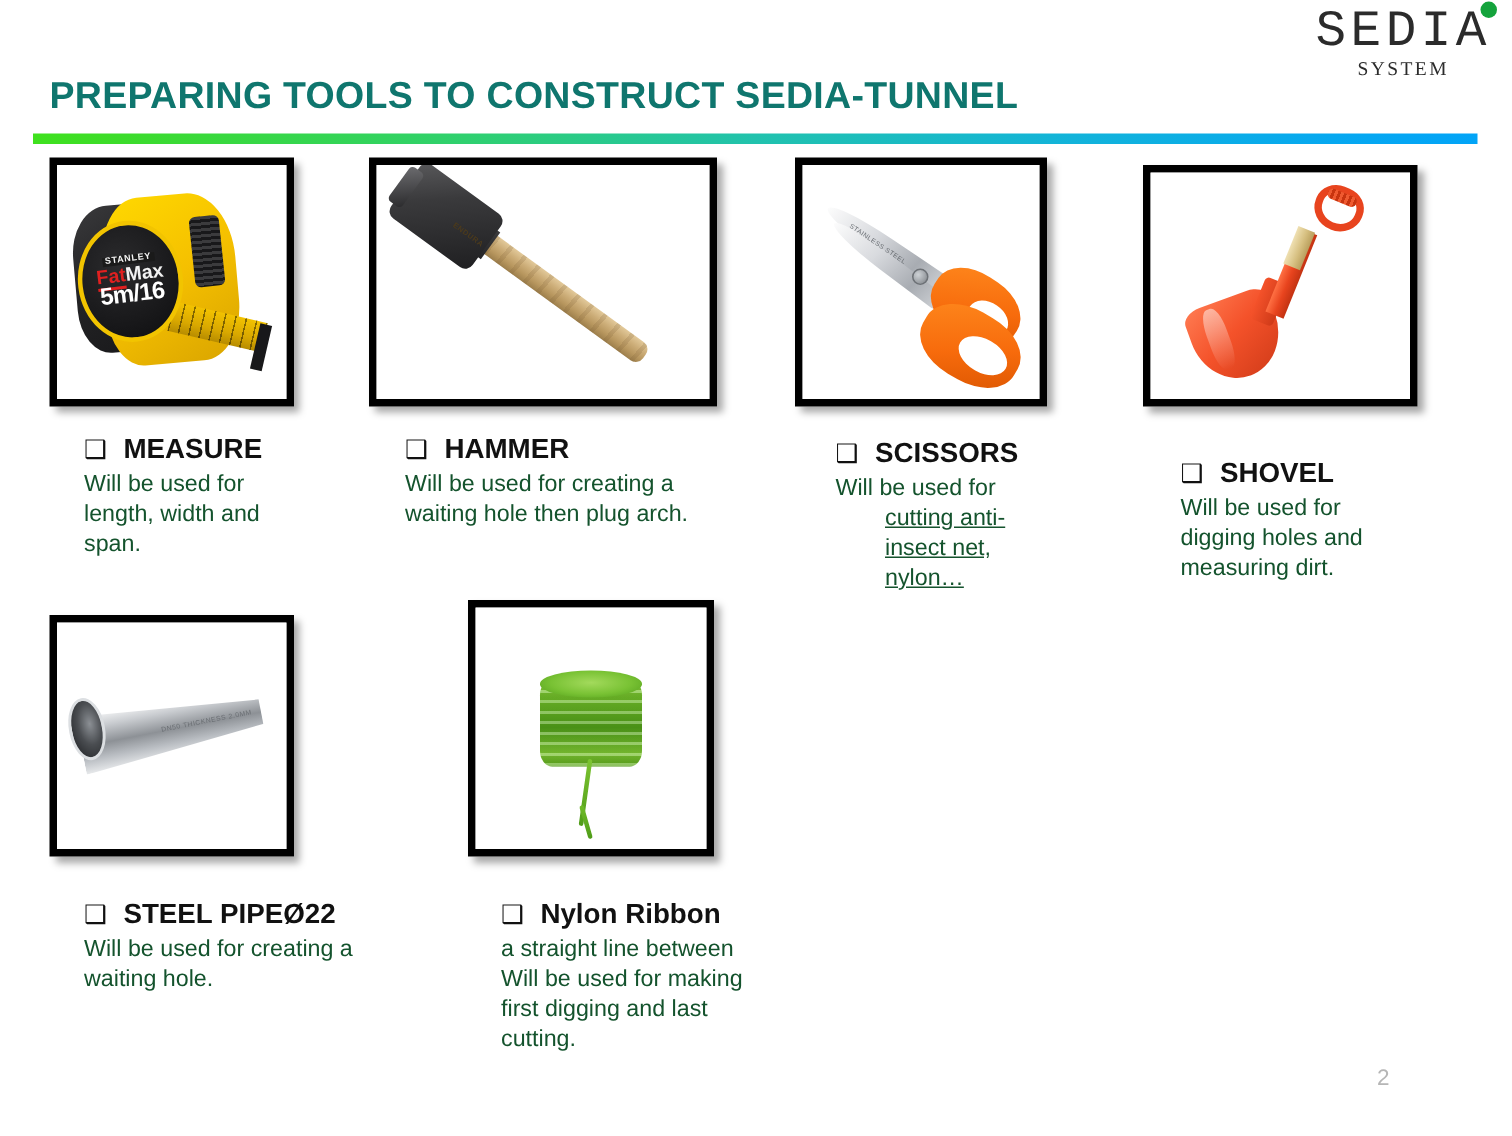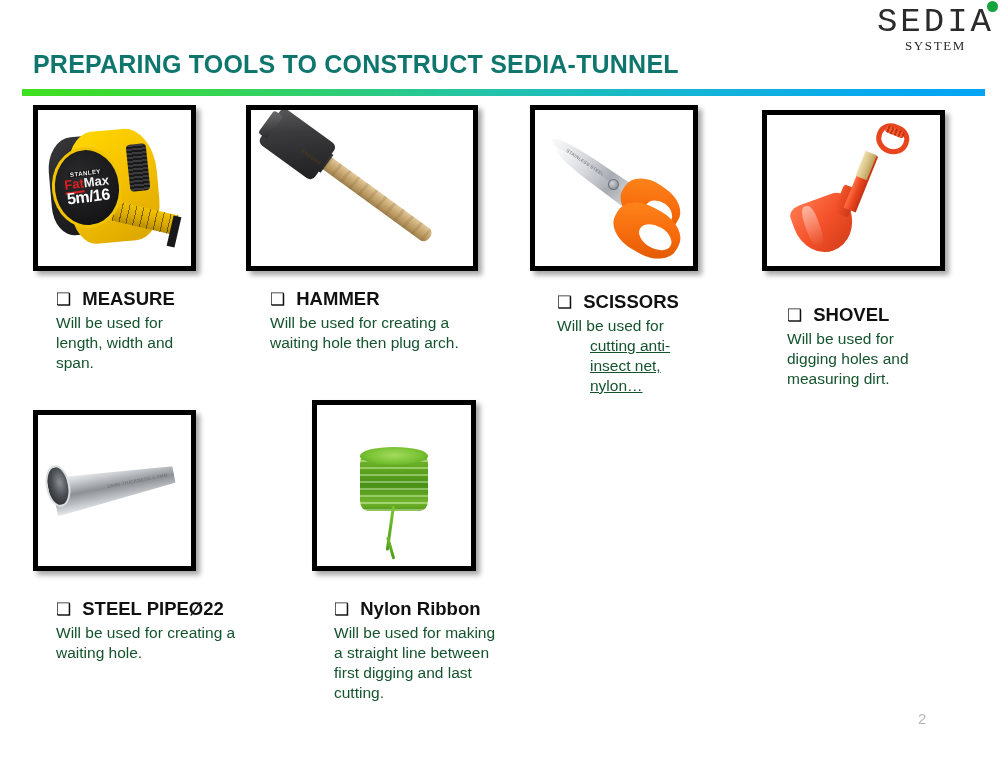--- a/index.html
+++ b/index.html
@@ -395,22 +395,22 @@
         <div class="nr-top"></div>
         <div class="nr-strand"></div>
         <div class="nr-strand2"></div>
       </div>
     </div>
     <div class="cap" style="left:322px; top:598px; width:230px;">
       <div class="cap-head">
         <span class="cap-box">❑</span><span>Nylon Ribbon</span>
       </div>
       <div class="cap-body">
+        <div>a straight line between</div>
         <div>Will be used for making</div>
-        <div>a straight line between</div>
         <div>first digging and last</div>
         <div>cutting.</div>
       </div>
     </div>
   </div>
 
   <div class="pageno">2</div>
 
 </div>
 

